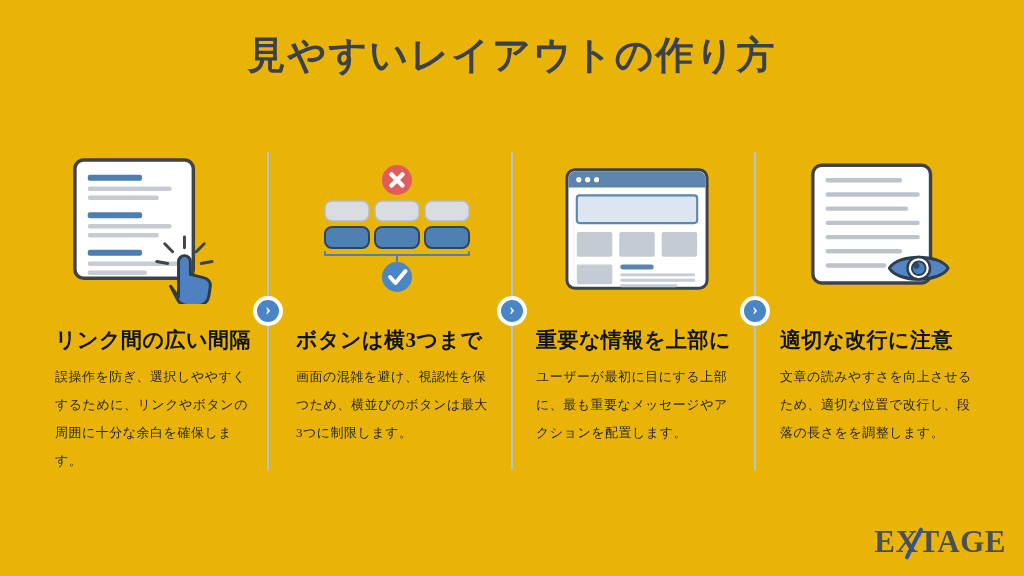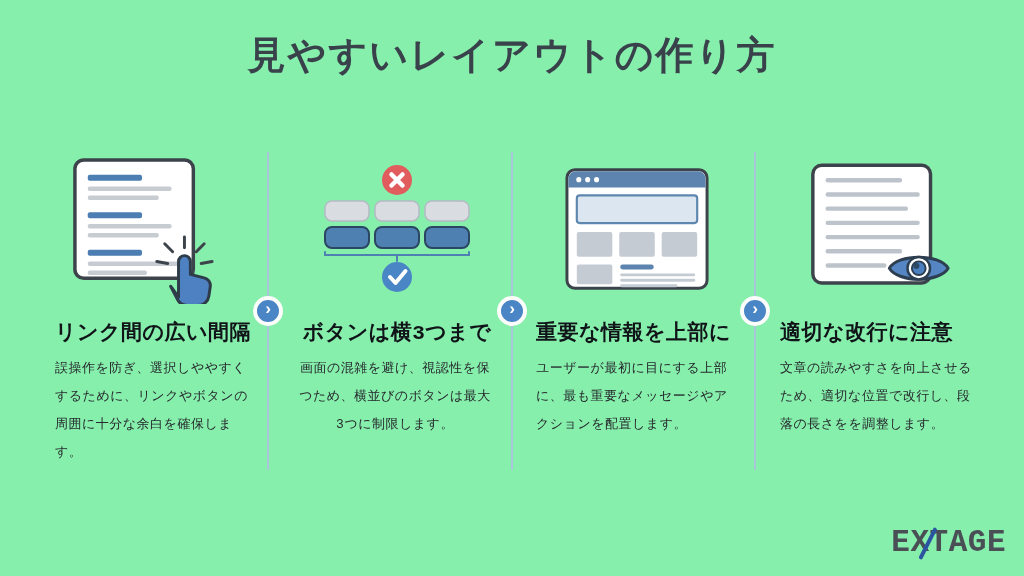--- a/index.html
+++ b/index.html
@@ -1,31 +1,31 @@
 <!DOCTYPE html>
 <html><head>
 <meta charset="utf-8">
 <style>
   html,body{margin:0;padding:0;}
   .stage{
     position:relative;width:1024px;height:576px;overflow:hidden;
-    background:#86efac;
-    font-family:Liberation Mono, monospace;
+    background:#eab308;
+    font-family:Liberation Serif, serif;
   }
   .title{
     position:absolute;top:30px;left:0;width:100%;
     text-align:center;font-size:38px;font-weight:bold;
     letter-spacing:2px;color:#39414b;margin:0;
   }
   .col{position:absolute;top:150px;width:202px;}
-  .col1{left:55px;} .col2{left:296px;text-align:center;} .col3{left:536px;} .col4{left:780px;}
+  .col1{left:55px;} .col2{left:296px;} .col3{left:536px;} .col4{left:780px;}
   .icon-wrap{height:158px;display:flex;align-items:center;justify-content:center;margin-bottom:2px;}
   .heading{
     font-size:21px;font-weight:bold;color:#101418;
-    letter-spacing:0.5px;margin:10px 0 9px 0;white-space:nowrap;
+    letter-spacing:0.5px;margin:18px 0 9px 0;white-space:nowrap;
   }
   .body-text{
     font-size:13px;line-height:28px;color:#26292d;font-weight:500;
     letter-spacing:0.5px;width:198px;line-break:loose;
   }
   .divider{
     position:absolute;top:152px;height:318px;width:2px;
     background:#a9c6da;
   }
   .div1{left:267px;} .div2{left:511px;} .div3{left:754px;}

